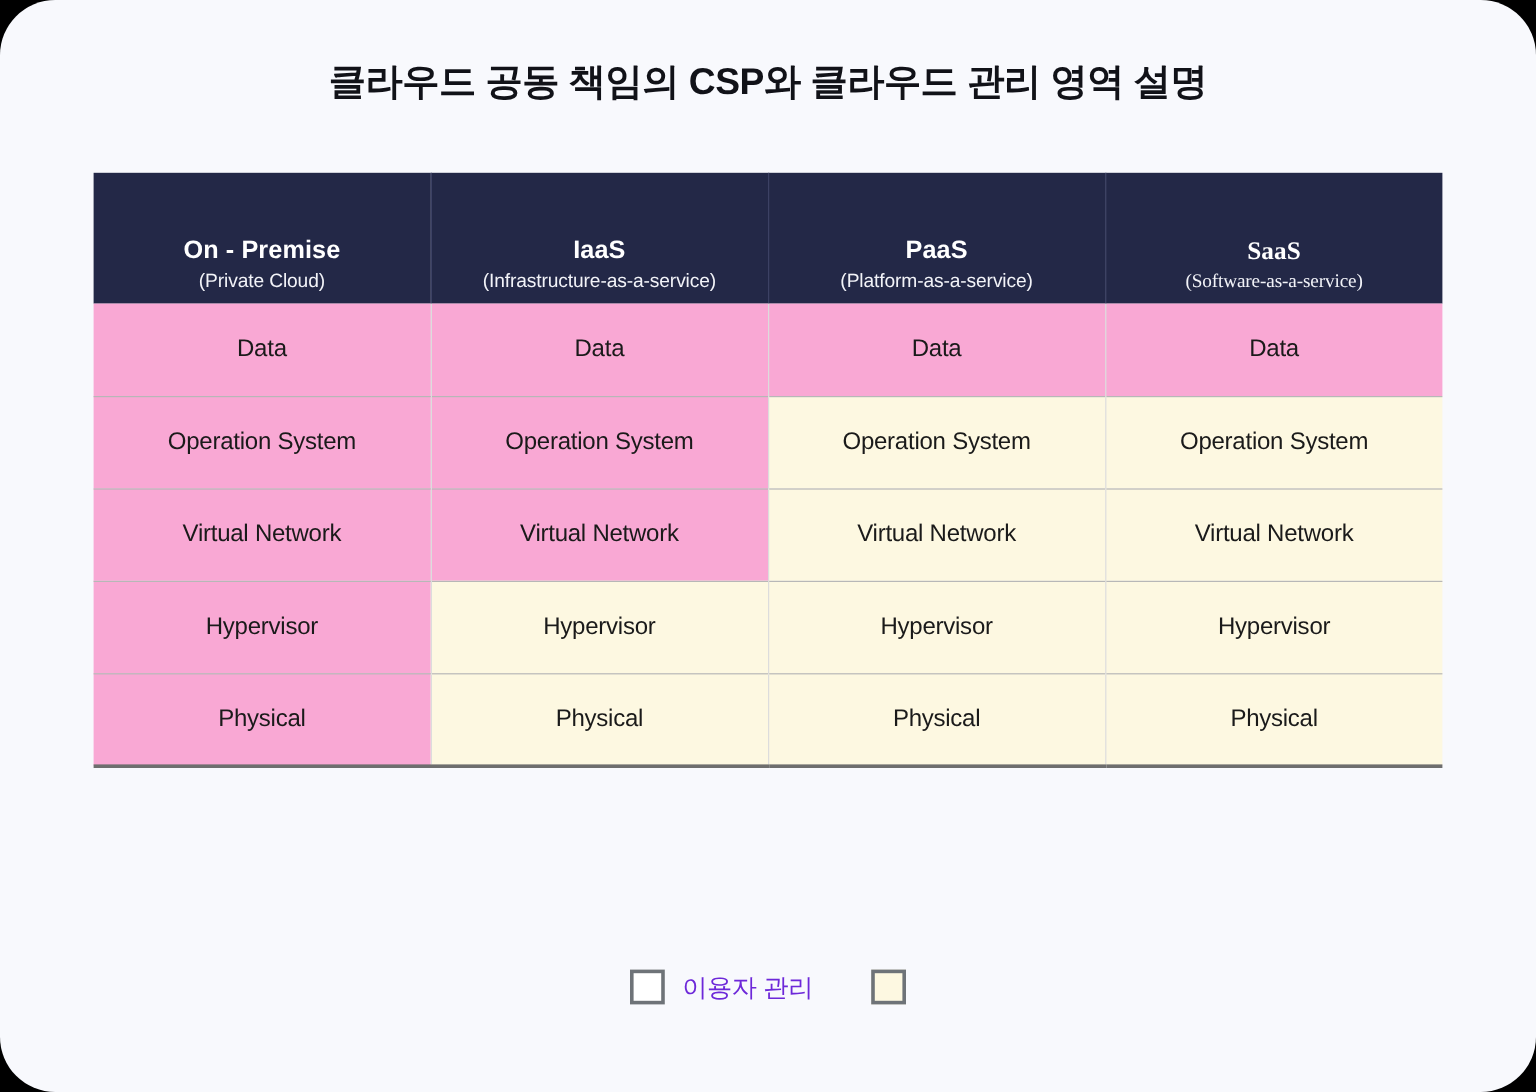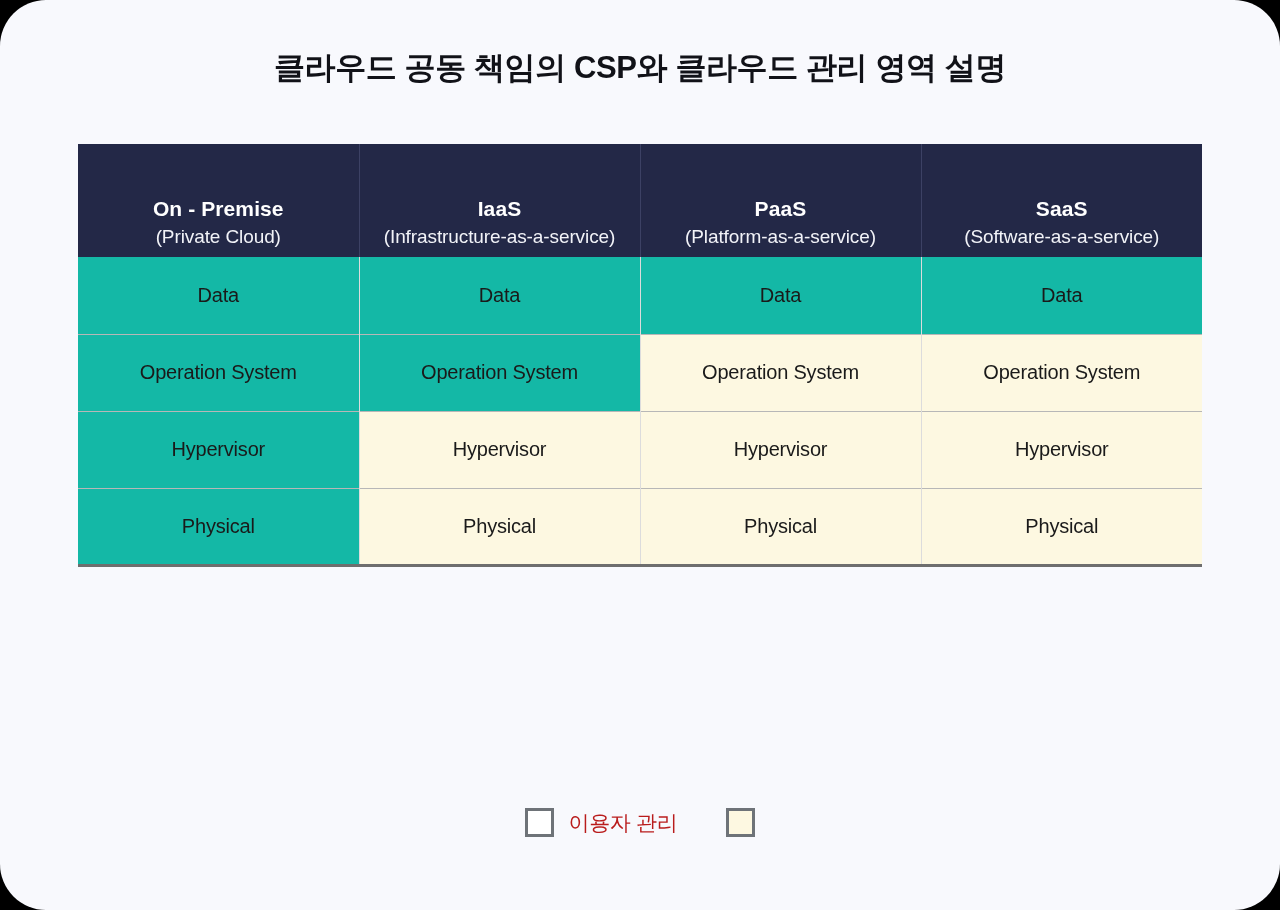--- a/index.html
+++ b/index.html
@@ -52,50 +52,50 @@
   thead th {
     background: #232847;
     color: #FFFFFF;
     height: 99px;
     padding: 8px 6px;
     text-align: center;
     vertical-align: middle;
     border-right: 1px solid #3C4164;
     font-weight: 400;
   }
-  thead th:last-child { border-right: none; }
+  thead th:last-child { border-right: none; font-family: Liberation Serif, serif; }
 
   .th-main {
     display: block;
     font-size: 21px;
     font-weight: 700;
     letter-spacing: 0.1px;
     line-height: 1.25;
     margin-top: 44px;
   }
   .th-sub {
     display: block;
-    font-size: 19px;
+    font-size: 16px;
     font-weight: 400;
     margin-top: 3px;
     letter-spacing: -0.1px;
     line-height: 1.25;
     color: #F2F3F8;
   }
 
   
   tbody td {
     height: 77px;
     text-align: center;
     vertical-align: middle;
     font-size: 20px;
     font-weight: 400;
     color: #1A1A1A;
     letter-spacing: -0.2px;
-    background: #14b8a6;
+    background: #f9a8d4;
     border-top: 1px solid #B7B7B7;
     border-right: 1px solid #DCDCDC;
   }
   tbody td:last-child { border-right: none; }
 
   tbody tr:first-child td { border-top: none; }
 
   tbody tr:last-child td {
     border-bottom: 3px solid #6E6E6E;
   }
@@ -124,21 +124,21 @@
     width: 29px;
     height: 29px;
     border: 3px solid #6E7378;
     flex: 0 0 auto;
   }
   .swatch.user { background: #FFFFFF; }
   .swatch.csp  { background: #FDF8E1; }
 
   .legend-label {
     font-size: 21px;
-    color: #b91c1c;
+    color: #6d28d9;
     letter-spacing: -0.3px;
     white-space: nowrap;
   }
 </style>
 </head>
 <body>
 
 <div class="page">
 
   <h1 class="page-title">클라우드 공동 책임의 CSP와 클라우드 관리 영역 설명</h1>
@@ -181,20 +181,26 @@
         </tr>
 
 
         <tr>
           <td>Operation System</td>
           <td>Operation System</td>
           <td class="csp">Operation System</td>
           <td class="csp">Operation System</td>
         </tr>
 
+        <tr>
+          <td>Virtual Network</td>
+          <td>Virtual Network</td>
+          <td class="csp">Virtual Network</td>
+          <td class="csp">Virtual Network</td>
+        </tr>
 
         <tr>
           <td>Hypervisor</td>
           <td class="csp">Hypervisor</td>
           <td class="csp">Hypervisor</td>
           <td class="csp">Hypervisor</td>
         </tr>
 
 
         <tr>

